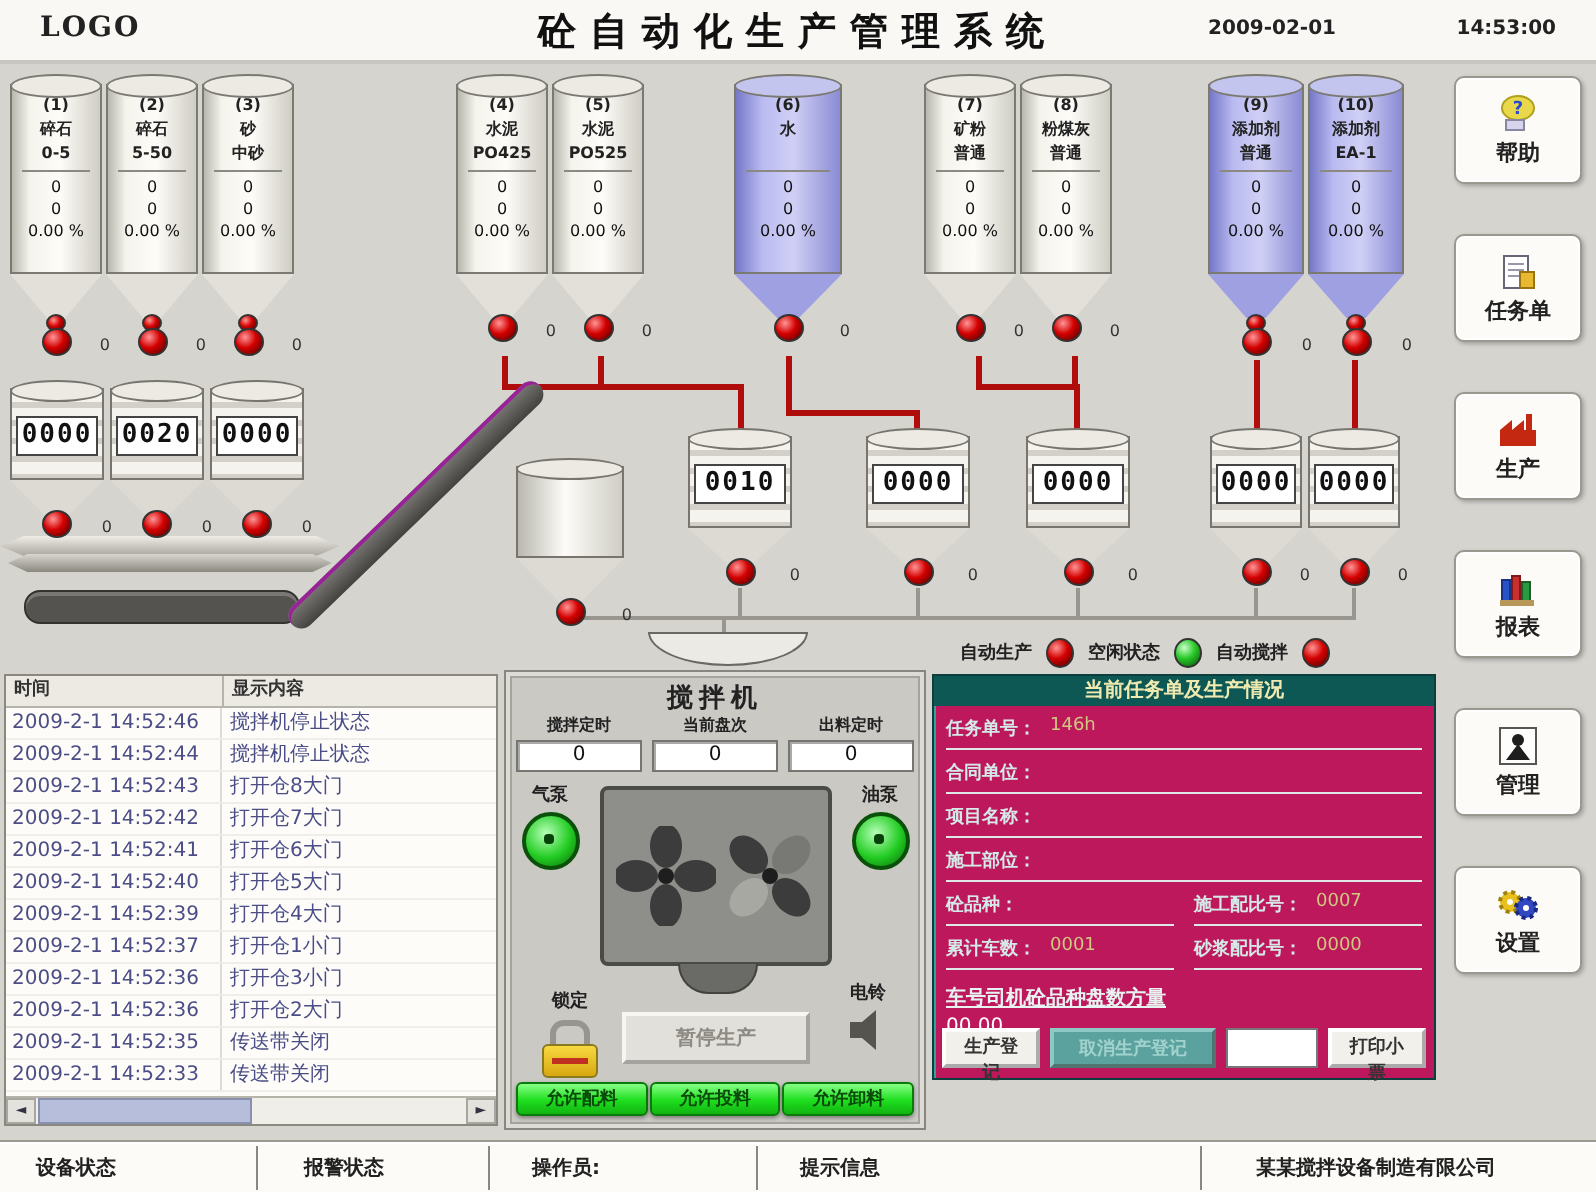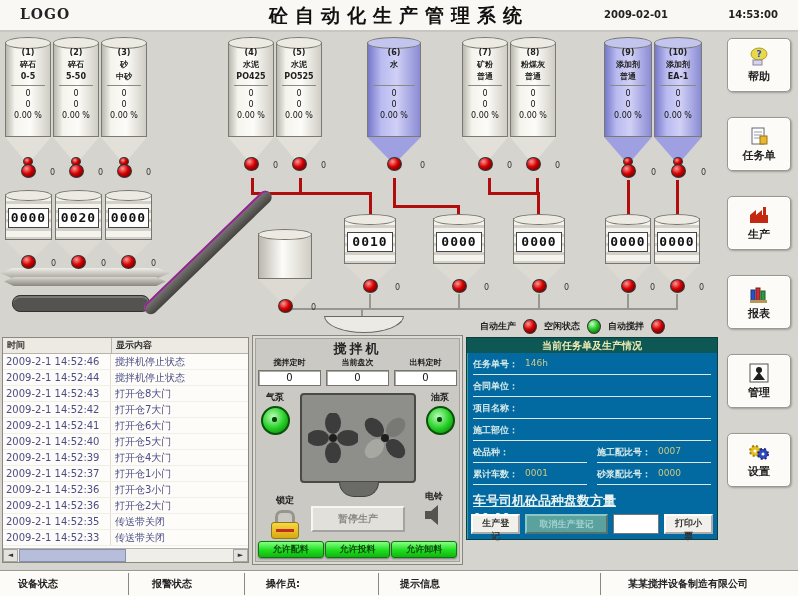--- a/index.html
+++ b/index.html
@@ -103,29 +103,29 @@
   .lock-area{position:absolute;left:12px;top:158px;width:40px;text-align:center;font-size:9px;font-weight:bold;color:#222;}
   .lock-shackle{width:14px;height:10px;border:3px solid #97958e;border-bottom:none;border-radius:7px 7px 0 0;margin:3px auto 0;}
   .lock-body{width:26px;height:15px;background:linear-gradient(#f8d840,#d8a810);border:1px solid #8a7a20;border-radius:3px;margin:-1px auto 0;position:relative;}
   .lock-body::after{content:"";position:absolute;left:4px;right:4px;top:6px;height:3px;background:#c03020;}
   .pause-btn{position:absolute;left:58px;top:170px;width:94px;height:26px;background:#e2e0da;border:2px outset #f8f6f2;color:#8d8b83;font-size:10px;font-weight:bold;font-family:inherit;}
   .bell-area{position:absolute;right:10px;top:154px;width:36px;text-align:center;font-size:9px;font-weight:bold;color:#222;}
   .allow-row{position:absolute;left:5px;right:5px;bottom:6px;display:flex;gap:1px;}
   .allow-btn{flex:1;height:17px;background:linear-gradient(#86ff86,#1ede1e 55%,#12b412);border:1px solid #0a7a0a;border-radius:3px;box-shadow:0 1px 2px rgba(0,0,0,.4);font-size:9px;font-weight:bold;color:#0a4a0a;padding:0;font-family:inherit;}
 
   
-  .task{position:absolute;left:466px;top:305px;width:252px;height:203px;background:#0369a1;border:1px solid #0b3e3c;box-shadow:inset 1px 1px 0 #3aa09c;box-sizing:border-box;}
+  .task{position:absolute;left:466px;top:305px;width:252px;height:203px;background:#be185d;border:1px solid #0b3e3c;box-shadow:inset 1px 1px 0 #3aa09c;box-sizing:border-box;}
   .task-title{height:15px;line-height:15px;background:#0d5754;color:#f0eab0;font-size:10px;font-weight:bold;text-align:center;}
   .t-row{display:flex;margin:5px 6px 0;height:16px;border-bottom:1px solid #dfe8e6;font-size:9px;}
   .t-label{color:#d5eae8;font-weight:bold;white-space:nowrap;}
   .t-val{color:#cfc87e;margin-left:7px;white-space:nowrap;}
   .t-pair{display:flex;margin:5px 6px 0;gap:10px;}
   .t-half{flex:1;display:flex;height:16px;border-bottom:1px solid #dfe8e6;font-size:9px;}
   .t-table{margin:7px 6px 0;}
-  .t-th,.t-td{display:flex;font-size:13px;align-items:flex-end;}
+  .t-th,.t-td{display:flex;font-size:10px;align-items:flex-end;}
   .t-th span{font-weight:bold;color:#e8f2f0;text-decoration:underline;text-align:center;}
   .t-td span{color:#fff;text-align:center;height:16px;line-height:16px;}
   .task-btns{position:absolute;left:4px;right:4px;bottom:5px;display:flex;gap:5px;}
   .tb{height:20px;font-size:9px;font-weight:bold;font-family:inherit;}
   .tb-register{width:52px;background:#f2f0ea;border:2px outset #fff;color:#333;}
   .tb-cancel{width:88px;background:#5ba29e;border:2px outset #8cc8c4;color:#a2d2ce;}
   .tb-input{width:46px;background:#fff;border:1px solid #777;font-size:9px;padding:0 2px;box-sizing:border-box;}
   .tb-print{width:52px;background:#f2f0ea;border:2px outset #fff;color:#333;}
 
   

